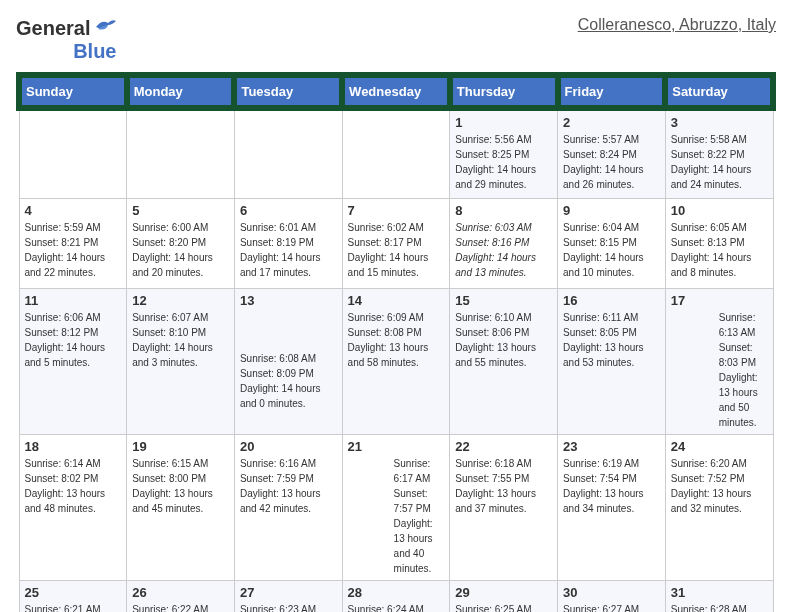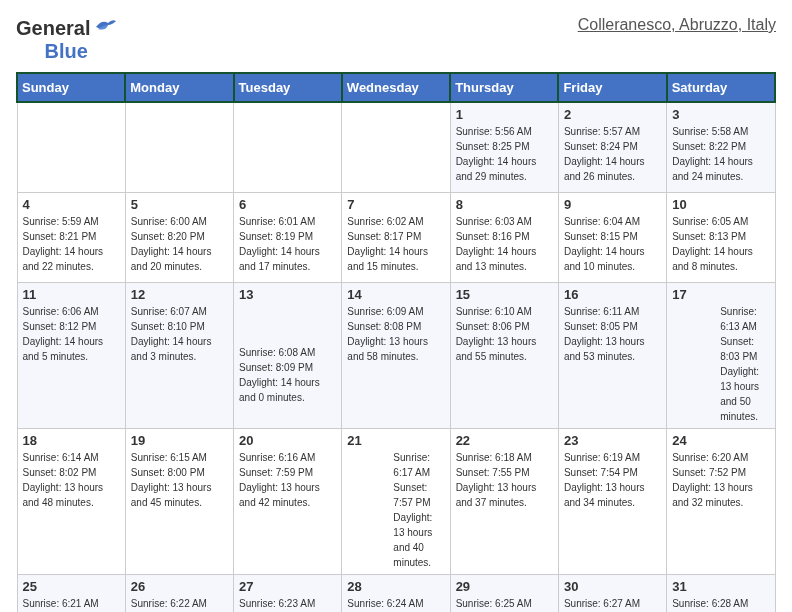--- a/index.html
+++ b/index.html
@@ -12,21 +12,21 @@
     }
     .header-area {
       display: flex;
       justify-content: space-between;
       align-items: flex-start;
       margin-bottom: 10px;
     }
     .logo {
       display: flex;
       flex-direction: column;
-      align-items: center;
+      align-items: flex-end;
       font-size: 22px;
       font-weight: bold;
       color: #333;
       line-height: 1.1;
     }
     .title-area {
       text-align: right;
     }
     .month-title {
       font-size: 38px;
@@ -44,21 +44,21 @@
       border-collapse: collapse;
       table-layout: fixed;
     }
     thead tr th {
       background-color: #4472c4;
       color: #fff;
       font-size: 13px;
       font-weight: bold;
       padding: 6px 4px;
       text-align: left;
-      border: 2px solid #14532d;
+      border: 6px solid #14532d;
     }
     tbody tr td {
       vertical-align: top;
       border: 1px solid #ccc;
       padding: 4px 5px;
       font-size: 10.5px;
       color: #333;
       height: 90px;
       background: #fff;
     }
@@ -180,21 +180,21 @@
         </td>
         <td>
           <span class="day-number">7</span>
           <div class="day-info" style="white-space: pre-line;">Sunrise: 6:02 AM
 Sunset: 8:17 PM
 Daylight: 14 hours
 and 15 minutes.</div>
         </td>
         <td>
           <span class="day-number">8</span>
-          <div class="day-info" style="white-space: pre-line;">Sunrise: 6:03 AM
+          <div class="day-info" style="white-space: pre-line; font-style: italic;">Sunrise: 6:03 AM
 Sunset: 8:16 PM
 Daylight: 14 hours
 and 13 minutes.</div>
         </td>
         <td>
           <span class="day-number">9</span>
           <div class="day-info" style="white-space: pre-line;">Sunrise: 6:04 AM
 Sunset: 8:15 PM
 Daylight: 14 hours
 and 10 minutes.</div>

